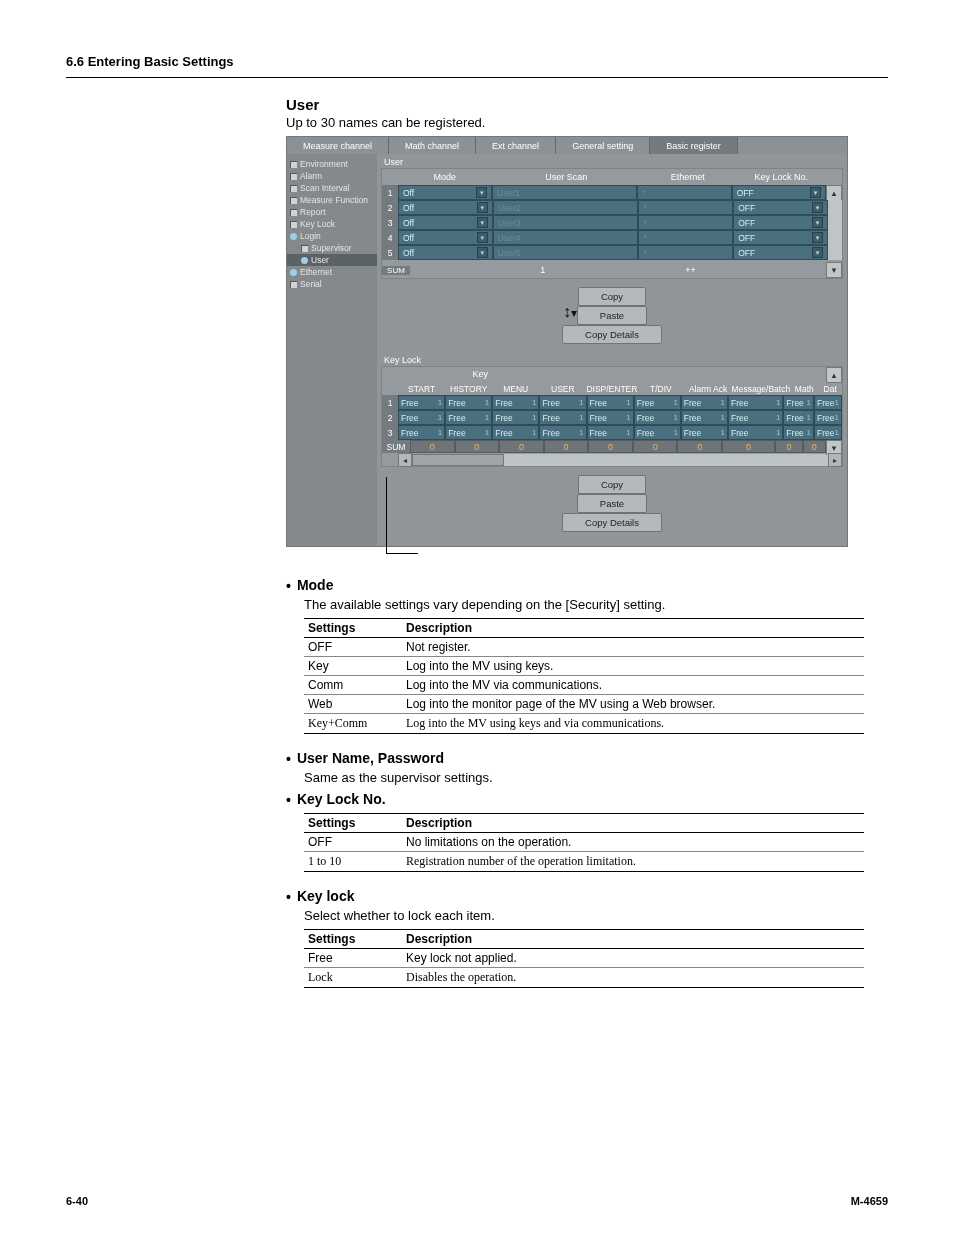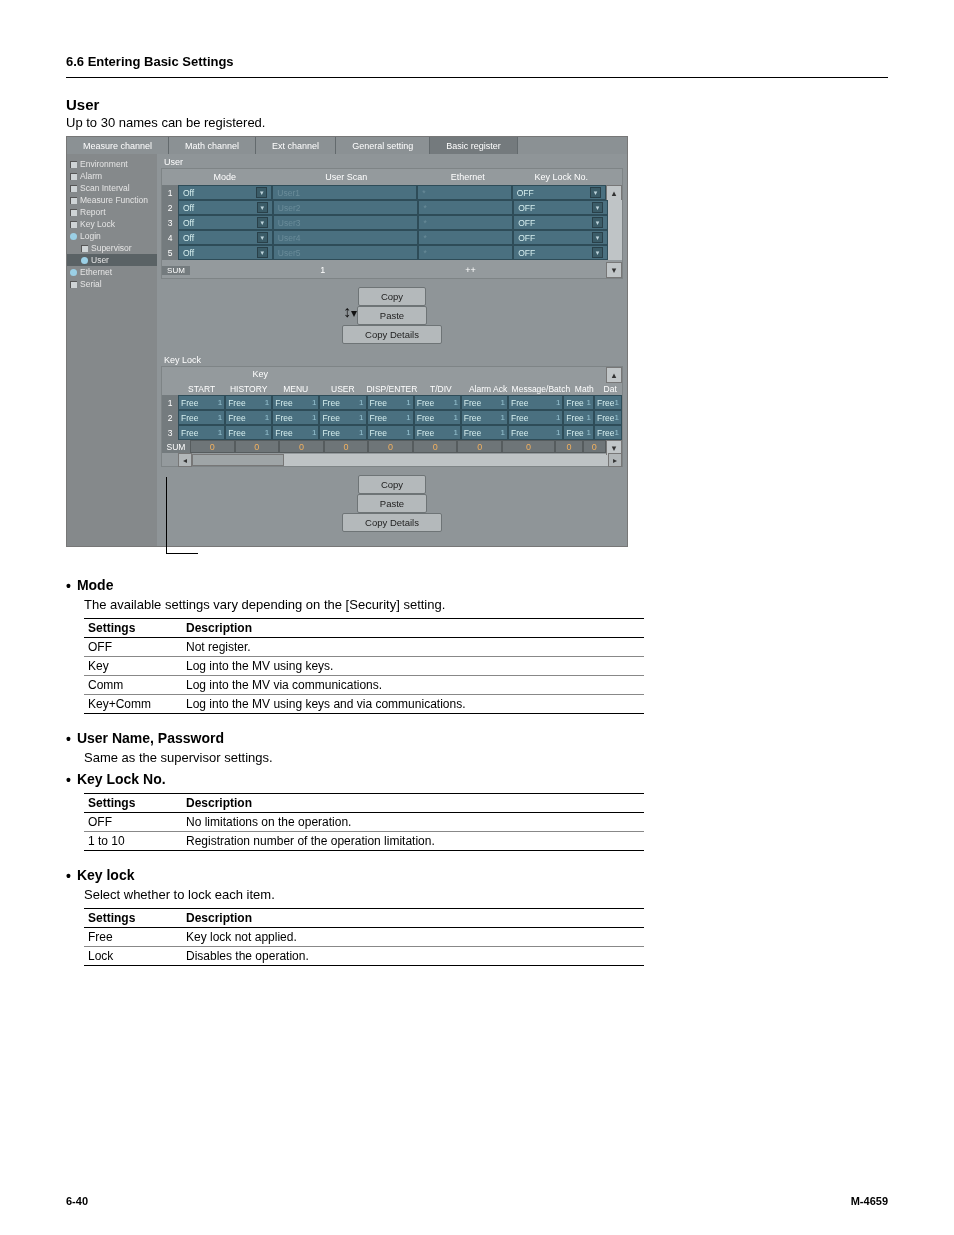--- a/index.html
+++ b/index.html
@@ -1,30 +1,30 @@
 <!DOCTYPE html>
 <html><head>
 <meta charset="utf-8">
 <style>
   html,body{margin:0;padding:0;background:#fff;color:#000;font-family:Arial,Helvetica,sans-serif;font-size:13px;}
   .page{width:942px;min-height:1235px;margin:0 auto;box-sizing:border-box;padding:54px 60px 30px 60px;position:relative;}
   .sec-top{font-weight:bold;font-size:13px;margin-bottom:8px;}
   .hr{border:none;border-top:1.5px solid #000;margin:2px 0 18px 0;}
-  .indent{margin-right:20px;}
+  .indent{margin-left:220px;margin-right:20px;}
   .h-user{font-weight:bold;font-size:15px;margin:0 0 2px 0;}
   .body-text{font-size:13px;margin:0 0 6px 0;}
   .bullet-row{display:flex;align-items:flex-start;margin-top:16px;}
   .bullet-dot{font-weight:bold;font-size:14px;margin-right:6px;line-height:18px;}
   .bullet-title{font-weight:bold;font-size:14px;}
   .bullet-desc{font-size:13px;margin:2px 0 6px 18px;}
   
   table.settings{width:560px;border-collapse:collapse;font-size:12px;margin-top:4px;margin-left:18px;}
   table.settings th{text-align:left;font-weight:bold;border-top:1.5px solid #000;border-bottom:1px solid #000;padding:2px 4px;}
   table.settings td{border-bottom:0.5px solid #888;padding:2px 4px;}
-  table.settings tr:last-child td{border-bottom:1.5px solid #000;}
+  table.settings tr:last-child td{border-bottom:1.5px solid #000;font-family:Liberation Serif, serif;}
   table.settings th.c1,table.settings td.c1{width:90px;}
   
   .fig{width:560px;margin-top:6px;background:#9fa5a8;border:1px solid #777;font-family:Tahoma,Arial,sans-serif;font-size:9px;color:#ddd;}
   .tabs{display:flex;background:#8b9194;}
   .tab{padding:4px 16px 3px 16px;border-right:1px solid #636a6d;color:#fff;font-size:9px;}
   .tab.sunken{background:#747a7d;}
   .fig-body{display:flex;background:#8f9598;}
   .tree{width:90px;background:#85898b;padding:4px 0;}
   .tree-item{display:flex;align-items:center;padding:1px 3px;color:#e5e5e5;font-size:8.5px;white-space:nowrap;overflow:hidden;}
   .tree-item.sub{padding-left:14px;}
@@ -461,20 +461,24 @@
           </tr>
           <tr>
             <td class="c1">Key</td>
             <td>Log into the MV using keys.</td>
           </tr>
           <tr>
             <td class="c1">Comm</td>
             <td>Log into the MV via communications.</td>
           </tr>
           <tr>
+            <td class="c1">Web</td>
+            <td>Log into the monitor page of the MV using a Web browser.</td>
+          </tr>
+          <tr>
             <td class="c1">Key+Comm</td>
             <td>Log into the MV using keys and via communications.</td>
           </tr>
         </tbody>
     </table>
 
     <div class="bullet-row">
       <span class="bullet-dot">•</span>
       <span class="bullet-title">User Name, Password</span>
     </div>

